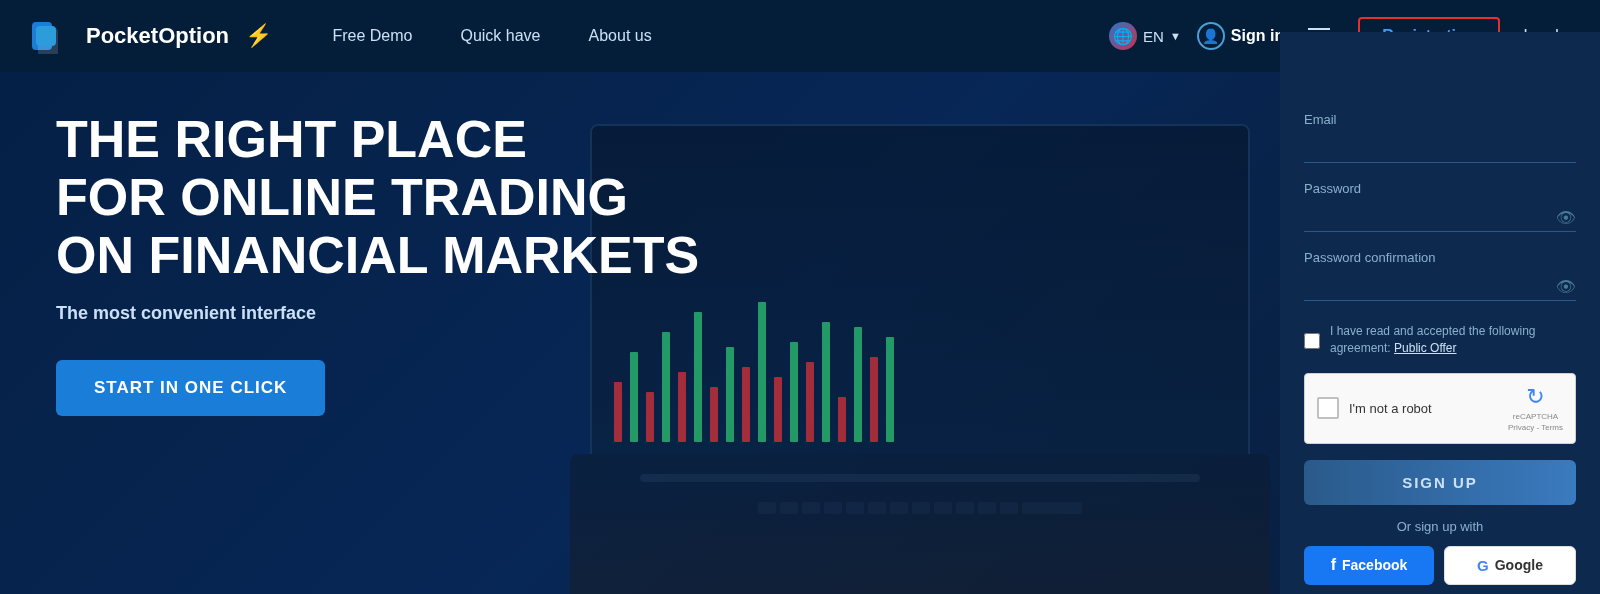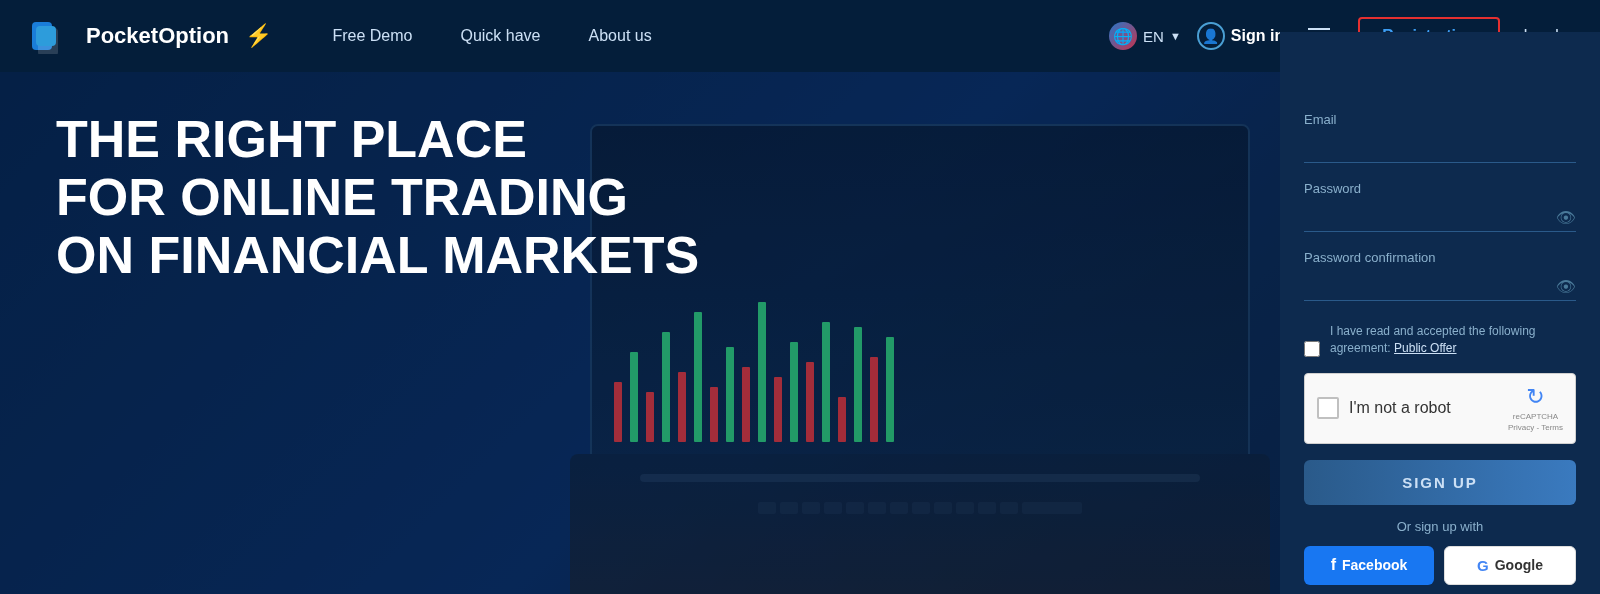--- a/index.html
+++ b/index.html
@@ -206,21 +206,21 @@
     .eye-icon {
       position: absolute;
       right: 0; top: 50%;
       transform: translateY(-50%);
       color: #4a7a9a;
       font-size: 16px;
       cursor: pointer;
     }
     .checkbox-row {
       display: flex;
-      align-items: flex-end;
+      align-items: center;
       gap: 10px;
       margin-bottom: 16px;
       margin-top: 4px;
     }
     .checkbox-row input[type="checkbox"] {
       width: 16px; height: 16px;
       margin-top: 2px;
       accent-color: #1a7dd8;
       flex-shrink: 0;
     }
@@ -249,21 +249,21 @@
       gap: 10px;
     }
     .recaptcha-checkbox {
       width: 22px; height: 22px;
       border: 2px solid #c0c0c0;
       border-radius: 2px;
       background: #fff;
     }
     .recaptcha-text {
       color: #333;
-      font-size: 16px;
+      font-size: 13px;
     }
     .recaptcha-logo {
       display: flex;
       flex-direction: column;
       align-items: center;
       gap: 2px;
     }
     .recaptcha-icon {
       font-size: 22px;
       color: #4285f4;
@@ -414,20 +414,22 @@
       </div>
     </div>
   </div>
 
   <div class="hero-content">
     <h1 class="hero-title">
       <span>THE RIGHT PLACE</span><br>
       <span>FOR ONLINE TRADING</span><br>
       <span>ON FINANCIAL MARKETS</span>
     </h1>
+    <p class="hero-subtitle">The most convenient interface</p>
+    <button class="start-btn">START IN ONE CLICK</button>
   </div>
 </div>
 
 <div class="navbar">
 
   <div class="logo-area">
     <div class="logo-icon">
       <svg width="44" height="36" viewBox="0 0 44 36" fill="none">
         <rect x="0" y="4" width="20" height="28" rx="4" fill="#1a7dd8"></rect>
         <rect x="6" y="10" width="20" height="28" rx="4" fill="#fff" opacity="0.15"></rect>

